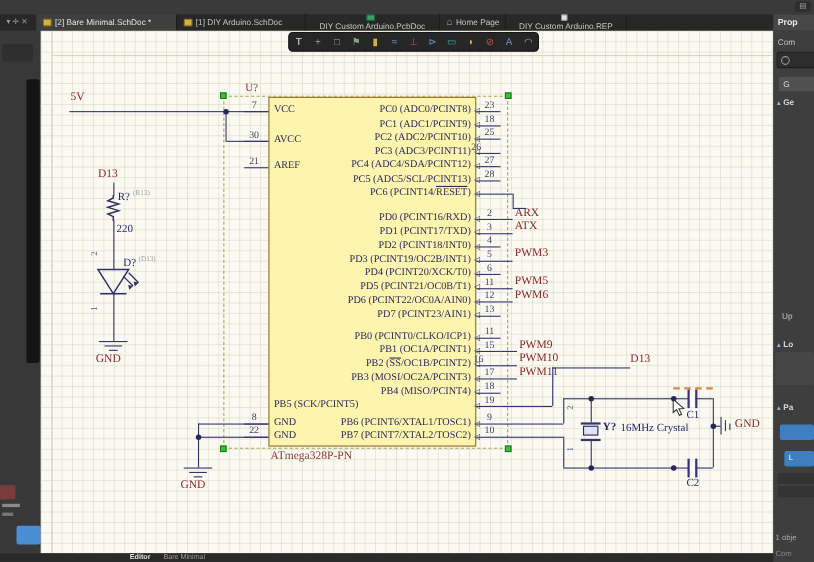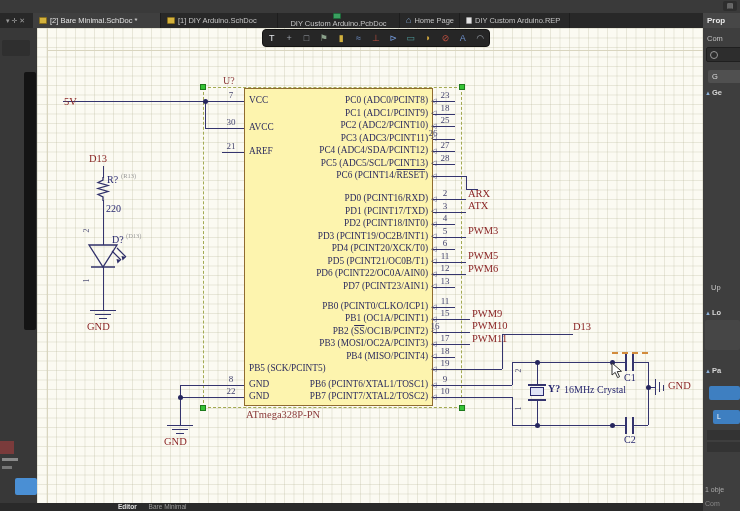--- a/index.html
+++ b/index.html
@@ -78,21 +78,21 @@
           <span>[1] DIY Arduino.SchDoc</span>
         </div>
         <div class="tab" style="left: 278px; width: 122px; box-sizing: border-box; flex-direction: column;">
           <span class="ticon pcbdoc"></span>
           <span>DIY Custom Arduino.PcbDoc</span>
         </div>
         <div class="tab" style="left: 400px; width: 60px; box-sizing: border-box;">
           <span class="ticon home">⌂</span>
           <span>Home Page</span>
         </div>
-        <div class="tab" style="left: 460px; width: 110px; box-sizing: border-box;">
+        <div class="tab" style="left: 460px; width: 110px; box-sizing: border-box; flex-direction: column;">
           <span class="ticon report"></span>
           <span>DIY Custom Arduino.REP</span>
         </div>
       </div>
   </div>
   <div id="props-header" class="abs">Prop</div>
 
   <div id="leftstrip" class="abs">
     <div class="abs" style="left:2px;top:12px;width:28px;height:16px;background:#2f2f2f;border-radius:2px;"></div>
     <div class="abs" style="left:24px;top:44px;width:12px;height:258px;background:#141414;border-radius:2px;"></div>
@@ -285,21 +285,21 @@
         <div class="wv" style="position: absolute; left: 595px; top: 389px; height: 17px; width: 2px;"></div>
         <div class="dot" style="position: absolute; left: 165.5px; top: 70.5px;"></div>
         <div class="dot" style="position: absolute; left: 140.5px; top: 366.5px;"></div>
         <div class="dot" style="position: absolute; left: 497.5px; top: 331.5px;"></div>
         <div class="dot" style="position: absolute; left: 572.5px; top: 331.5px;"></div>
         <div class="dot" style="position: absolute; left: 497.5px; top: 394.5px;"></div>
         <div class="dot" style="position: absolute; left: 572.5px; top: 394.5px;"></div>
         <div class="dot" style="position: absolute; left: 608.5px; top: 356.5px;"></div>
       </div>
 
-    <div class="abs ser net" style="left:6px;top:68px;padding-left:21px;">5V</div>
+    <div class="abs ser net" style="left:6px;top:55px;padding-left:21px;">5V</div>
     <div class="abs ser net" style="left:52px;top:125px;">D13</div>
     <div class="abs ser net" style="left:536px;top:293px;">D13</div>
     <div class="abs ser net" style="left:50px;top:293px;">GND</div>
     <div class="abs ser net" style="left:127px;top:408px;">GND</div>
     <div class="abs ser net" style="left:631px;top:352px;">GND</div>
 
     <svg class="abs" style="left:58px;top:149px;" width="16" height="24">
       <path d="M8 0 V3 L3 5.5 L13 8.5 L3 11.5 L13 14.5 L3 17.5 L8 20 V24" fill="none" stroke="#30306a" stroke-width="1.3"></path>
     </svg>
     <div class="abs ser blue" style="left:70px;top:146px;">R?</div>

